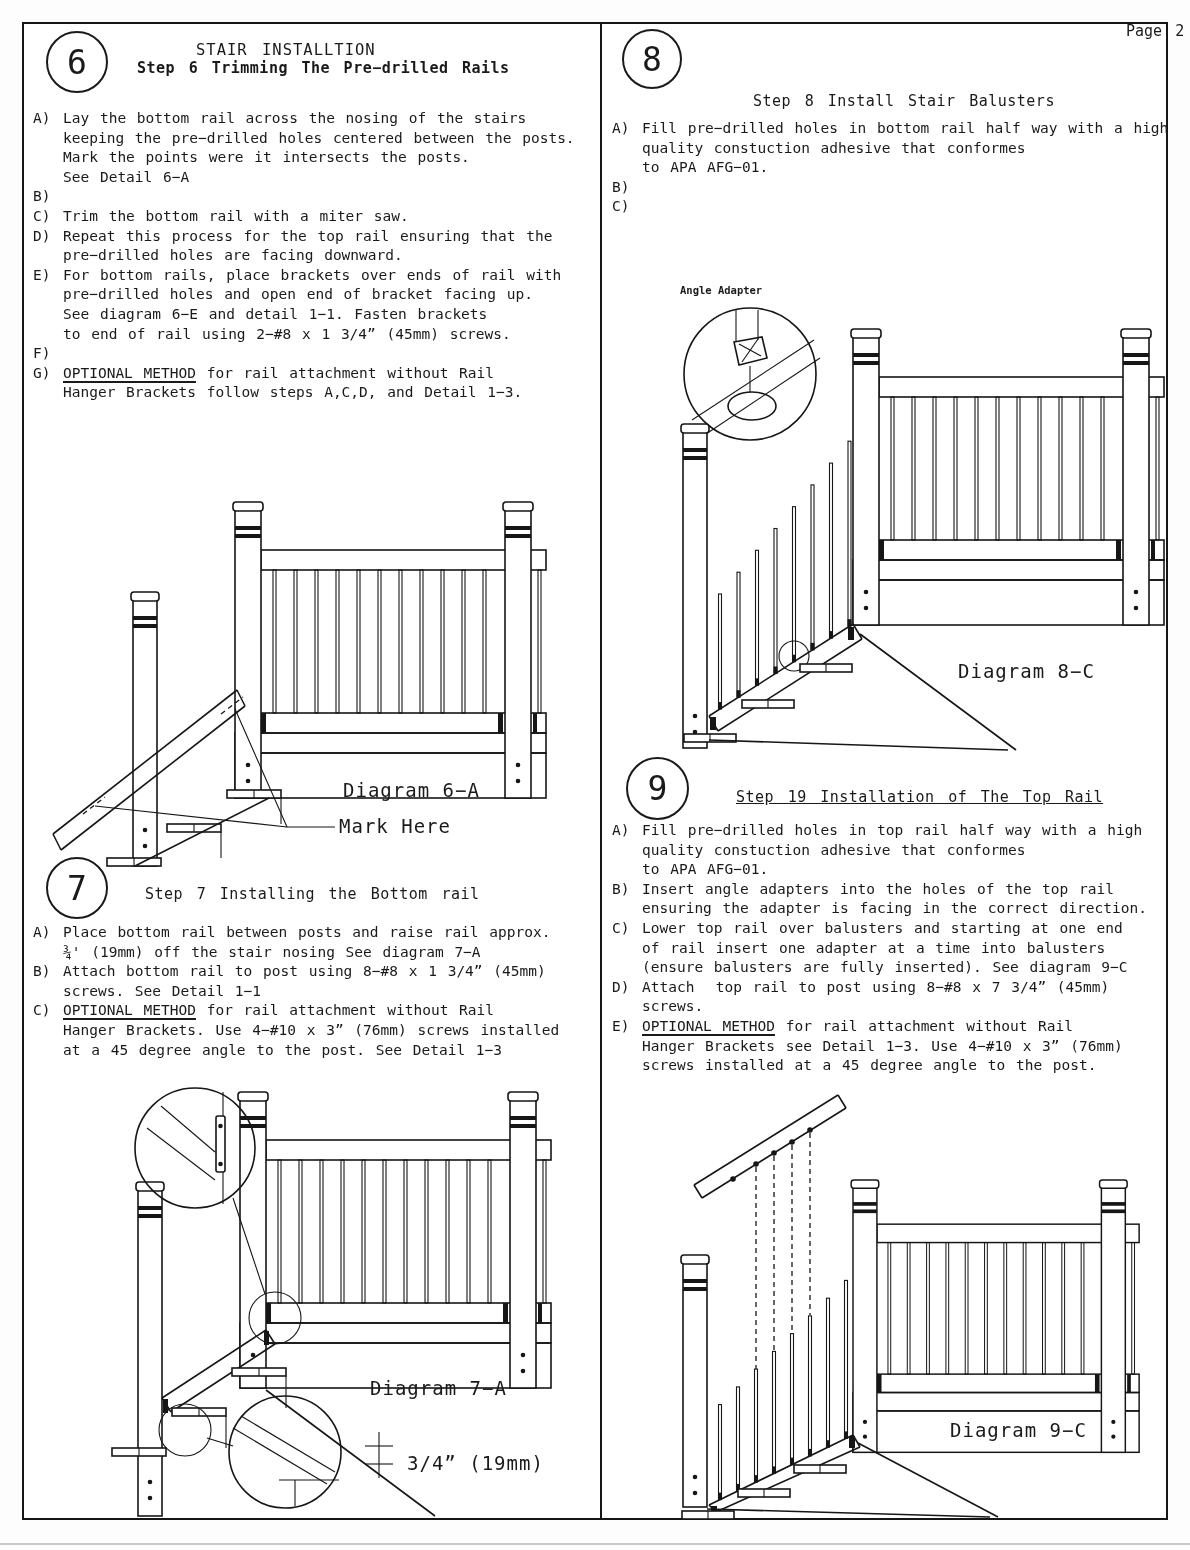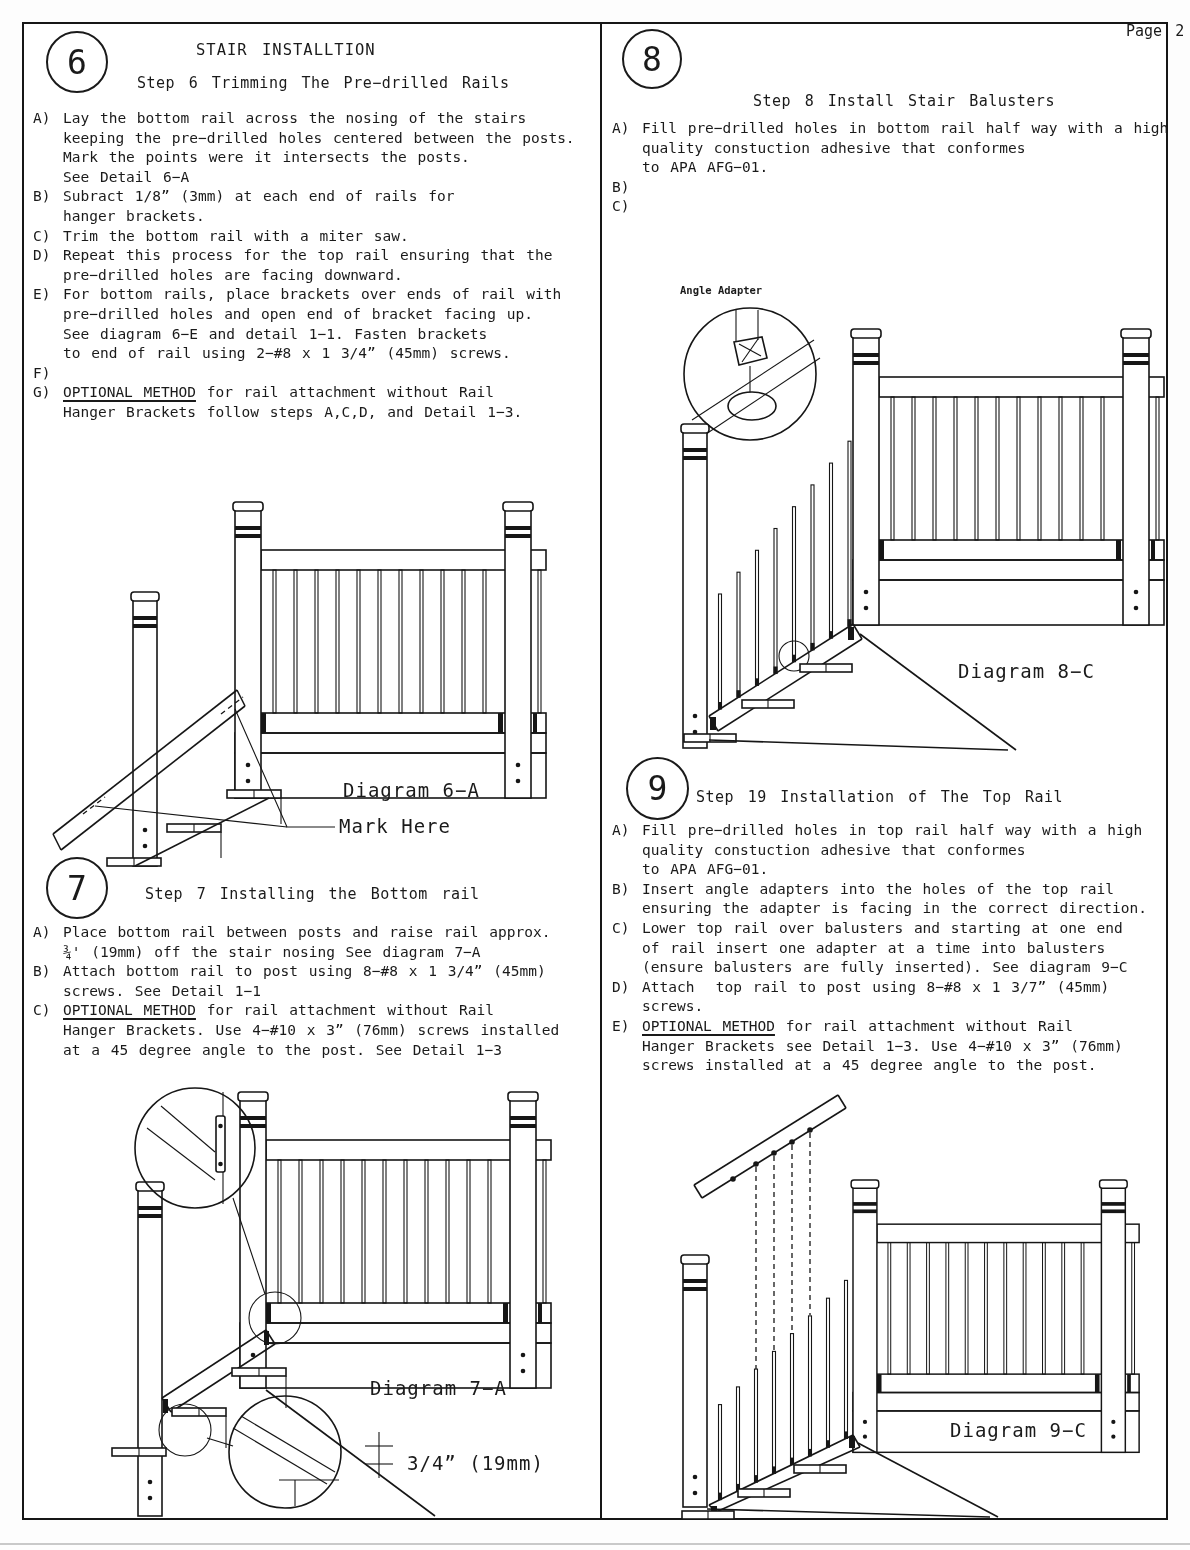--- a/index.html
+++ b/index.html
@@ -32,34 +32,32 @@
 </head>
 <body>
 
 <div class="abs page-border"></div>
 <div class="abs divider"></div>
 
 <div class="abs stepnum" style="left:46px;top:31px;width:58px;height:58px;">
   <span>6</span>
 </div>
 <div class="abs h h-main" style="left:196px;top:33px;">STAIR INSTALLTION</div>
-<div class="abs h" style="left:137px;top:66px;">Step 6 Trimming The Pre−drilled Rails</div>
+<div class="abs h" style="left:137px;top:51px;font-weight:bold;">Step 6 Trimming The Pre−drilled Rails</div>
 
 <div class="abs list" style="left:33px;top:109px;">
   <div class="li">
       <span class="ltr">A)</span>
       <div class="itx">Lay the bottom rail across the nosing of the stairs
 keeping the pre−drilled holes centered between the posts.
 Mark the points were it intersects the posts.
 See Detail 6−A</div>
     </div>
   <div class="li">
       <span class="ltr">B)</span>
-      <div class="itx">Subract 1/8” (3mm) at each end of rails for
-hanger brackets.</div>
     </div>
   <div class="li">
       <span class="ltr">C)</span>
       <div class="itx">Trim the bottom rail with a miter saw.</div>
     </div>
   <div class="li">
       <span class="ltr">D)</span>
       <div class="itx">Repeat this process for the top rail ensuring that the
 pre−drilled holes are facing downward.</div>
     </div>
@@ -314,21 +312,21 @@
       <line class="ln" x1="102" y1="452" x2="102" y2="460"></line>
   </g>
   <line class="o" x1="252" y1="352" x2="408" y2="468"></line>
   <line class="o" x1="101" y1="458" x2="400" y2="468"></line>
   <text x="350" y="396">Diagram 8−C</text>
 </svg>
 
 <div class="abs stepnum" style="left:626px;top:757px;width:59px;height:59px;">
   <span>9</span>
 </div>
-<div class="abs h" style="left:696px;top:780px;">Step 19 Installation of The Top Rail</div>
+<div class="abs h" style="left:736px;top:780px;text-decoration:underline;">Step 19 Installation of The Top Rail</div>
 
 <div class="abs list" style="left:612px;top:821px;">
   <div class="li">
       <span class="ltr">A)</span>
       <div class="itx">Fill pre−drilled holes in top rail half way with a high
 quality constuction adhesive that conformes
 to APA AFG−01.</div>
     </div>
   <div class="li">
       <span class="ltr">B)</span>
@@ -336,21 +334,21 @@
 ensuring the adapter is facing in the correct direction.</div>
     </div>
   <div class="li">
       <span class="ltr">C)</span>
       <div class="itx">Lower top rail over balusters and starting at one end
 of rail insert one adapter at a time into balusters
 (ensure balusters are fully inserted). See diagram 9−C</div>
     </div>
   <div class="li">
       <span class="ltr">D)</span>
-      <div class="itx">Attach  top rail to post using 8−#8 x 1 3/7” (45mm)
+      <div class="itx">Attach  top rail to post using 8−#8 x 7 3/4” (45mm)
 screws.</div>
     </div>
   <div class="li">
       <span class="ltr">E)</span>
       <div class="itx"><span class="und">OPTIONAL METHOD</span><span> for rail attachment without Rail
 Hanger Brackets see Detail 1−3. Use 4−#10 x 3” (76mm)
 screws installed at a 45 degree angle to the post.</span></div>
     </div>
 </div>
 

